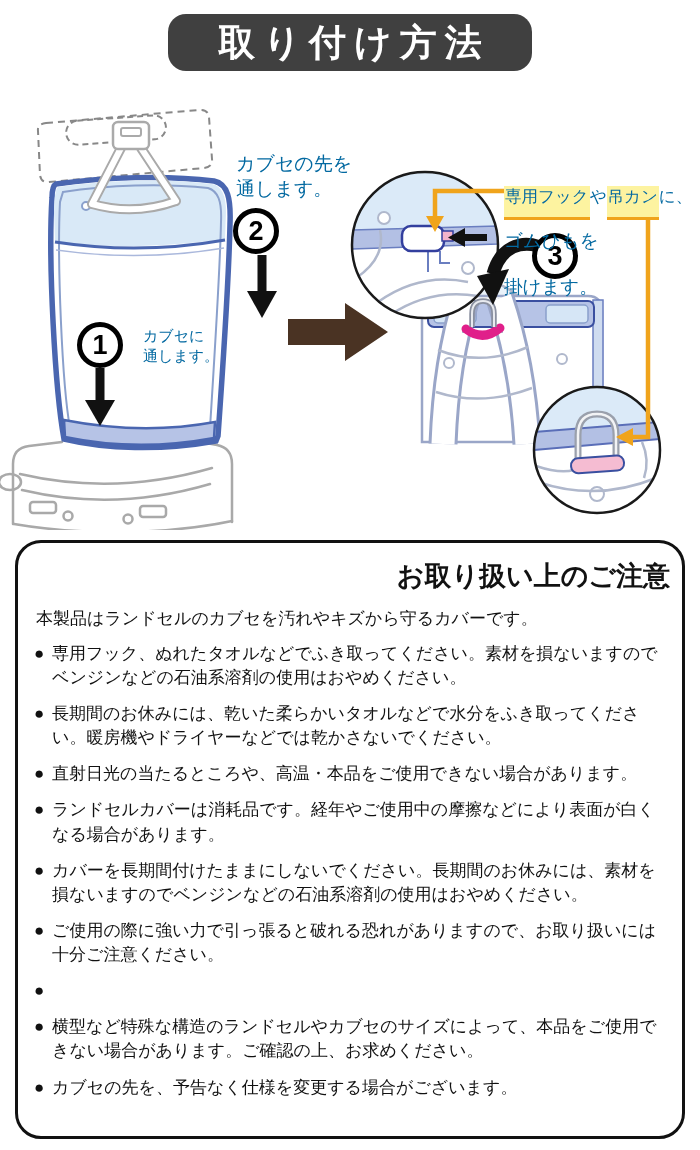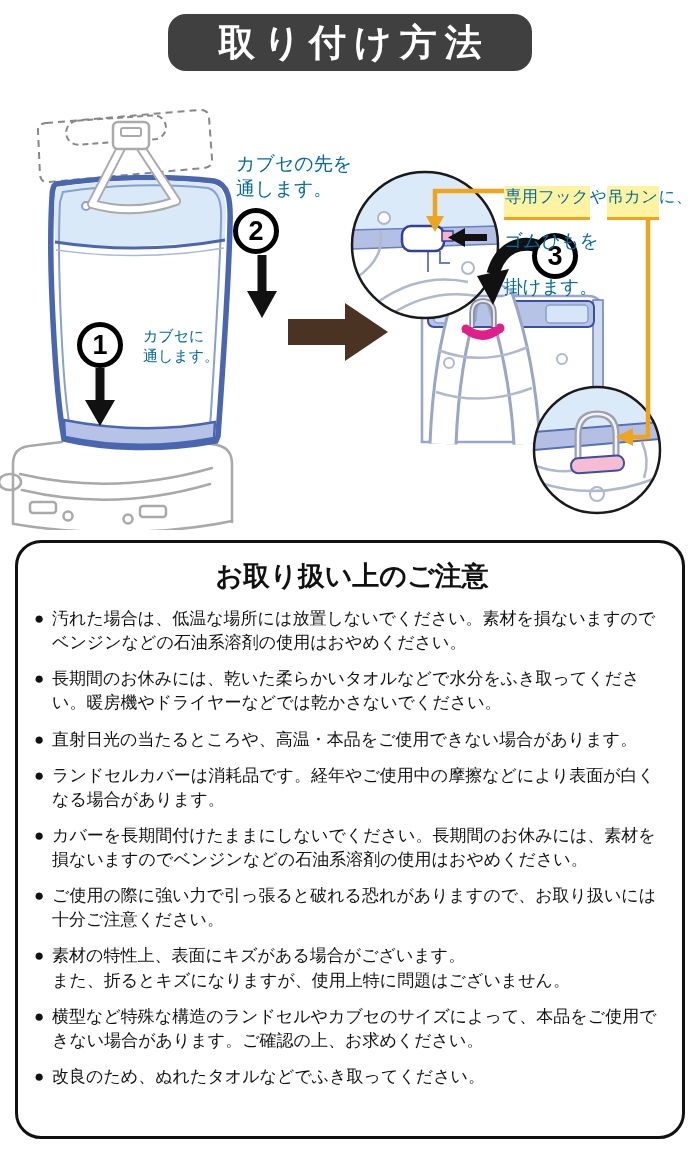--- a/index.html
+++ b/index.html
@@ -43,21 +43,21 @@
     background:#fdf3a0; border-bottom:3px solid #f0a41c; padding:1px 1px 12px 1px;
   }
   
   .notice {
     position:absolute; left:15px; top:540px; width:670px; height:599px;
     box-sizing:border-box; background:#fff;
     border:3px solid #111; border-radius:26px;
     padding:12px 12px 0 16px;
   }
   .notice-title {
-    text-align:center; font-size:27px; font-weight:bold; margin:3px 0 13px 0;
+    text-align:right; font-size:27px; font-weight:bold; margin:3px 0 13px 0;
   }
   .notice-intro { font-size:17px; line-height:1.4; margin:0 0 11px 2px; }
   .notice-item { display:flex; font-size:17px; line-height:1.42; margin-bottom:12px; }
   .notice-item .bullet { flex:0 0 18px; }
   .notice-item .txt { white-space:pre-line; }
 </style>
 </head>
 <body>
 
 <div class="page">
@@ -209,23 +209,24 @@
   <div class="anno" id="anno1">カブセに
 通します。</div>
   <div class="anno" id="anno3">
     <div class="l1"><span class="hl">専用フック</span><span>や</span><span class="hl">吊カン</span><span>に、</span></div>
     <div class="l2">ゴムひもを</div>
     <div class="l2">掛けます。</div>
   </div>
 
   <div class="notice">
     <div class="notice-title">お取り扱い上のご注意</div>
-    <div class="notice-item">
-        <span class="bullet">●</span>
-        <span class="txt">汚れた場合は、低温な場所には放置しないでください。素材を損ないますのでベンジンなどの石油系溶剤の使用はおやめください。</span>
+    <p class="notice-intro">本製品はランドセルのカブセを汚れやキズから守るカバーです。</p>
+    <div class="notice-item">
+        <span class="bullet">●</span>
+        <span class="txt">専用フック、ぬれたタオルなどでふき取ってください。素材を損ないますのでベンジンなどの石油系溶剤の使用はおやめください。</span>
       </div>
     <div class="notice-item">
         <span class="bullet">●</span>
         <span class="txt">長期間のお休みには、乾いた柔らかいタオルなどで水分をふき取ってください。暖房機やドライヤーなどでは乾かさないでください。</span>
       </div>
     <div class="notice-item">
         <span class="bullet">●</span>
         <span class="txt">直射日光の当たるところや、高温・本品をご使用できない場合があります。</span>
       </div>
     <div class="notice-item">
@@ -235,26 +236,24 @@
     <div class="notice-item">
         <span class="bullet">●</span>
         <span class="txt">カバーを長期間付けたままにしないでください。長期間のお休みには、素材を損ないますのでベンジンなどの石油系溶剤の使用はおやめください。</span>
       </div>
     <div class="notice-item">
         <span class="bullet">●</span>
         <span class="txt">ご使用の際に強い力で引っ張ると破れる恐れがありますので、お取り扱いには十分ご注意ください。</span>
       </div>
     <div class="notice-item">
         <span class="bullet">●</span>
-        <span class="txt">素材の特性上、表面にキズがある場合がございます。
-また、折るとキズになりますが、使用上特に問題はございません。</span>
       </div>
     <div class="notice-item">
         <span class="bullet">●</span>
         <span class="txt">横型など特殊な構造のランドセルやカブセのサイズによって、本品をご使用できない場合があります。ご確認の上、お求めください。</span>
       </div>
     <div class="notice-item">
         <span class="bullet">●</span>
-        <span class="txt">改良のため、ぬれたタオルなどでふき取ってください。</span>
+        <span class="txt">カブセの先を、予告なく仕様を変更する場合がございます。</span>
       </div>
   </div>
 
 </div>
 
 </body></html>

